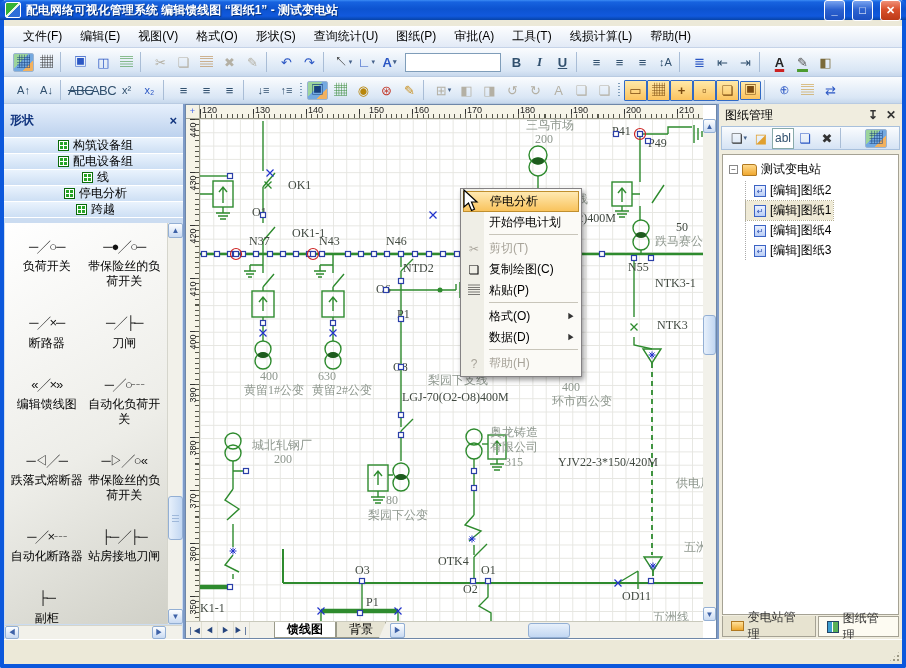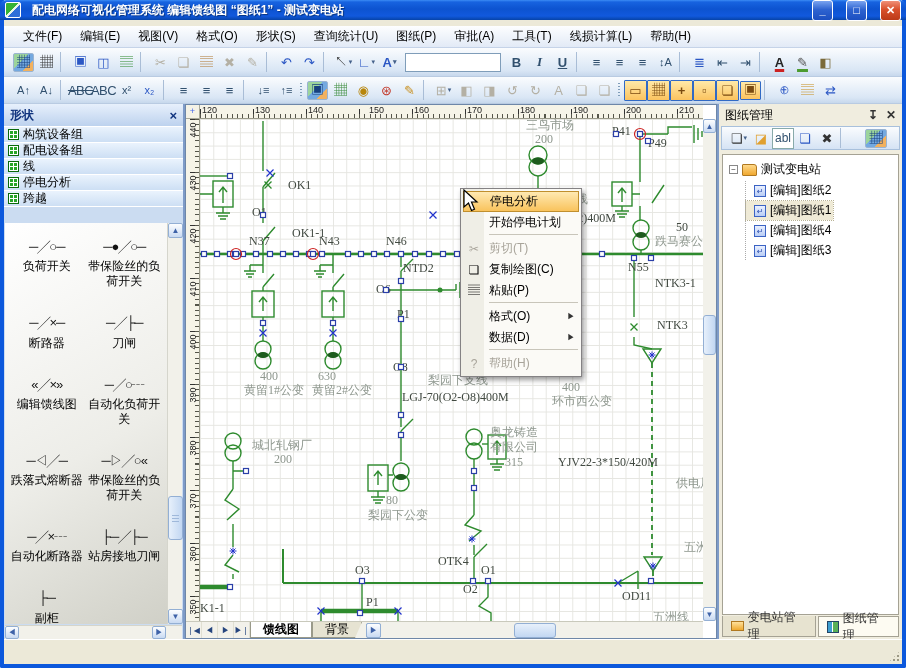--- a/index.html
+++ b/index.html
@@ -2,21 +2,21 @@
 <html lang="zh"><head>
 <meta charset="utf-8">
 <style>
   html,body{margin:0;padding:0;width:906px;height:668px;overflow:hidden;
     font-family:"Liberation Sans",sans-serif;background:#3A6E A5;}
   *{box-sizing:border-box;}
   .win{position:absolute;inset:0;border:4px solid #0C58DC;border-top:none;background:#ECE9D8;border-radius:0 0 2px 2px;}
   
   .titlebar{position:absolute;left:-4px;right:-4px;top:0;height:20px;
     background:linear-gradient(180deg,#3C8CF5 0%,#1763E0 10%,#0D53D0 45%,#1159DD 80%,#0743A8 100%);
-    border-radius:6px 6px 0 0;display:flex;align-items:center;padding:0 5px;gap:11px;}
+    border-radius:6px 6px 0 0;display:flex;align-items:center;padding:0 5px;gap:5px;}
   .appicon{width:16px;height:16px;background:linear-gradient(135deg,#35B335 0 45%,#E8F4E8 45% 55%,#2E6FD8 55%);border:1px solid #fff;border-radius:2px;}
   .apptitle{color:#fff;font-weight:bold;font-size:12px;text-shadow:1px 1px 1px #073279;white-space:nowrap;flex:1;}
   .winbtn{width:21px;height:21px;margin-left:2px;border:1px solid #fff;border-radius:3px;
     background:linear-gradient(180deg,#7AA4F0,#2E63D0 45%,#1C4FC0);color:#fff;font-size:11px;
     display:flex;align-items:center;justify-content:center;font-weight:bold;}
   .winbtn[data-cls~="close"]{background:linear-gradient(180deg,#F09078,#D8502C 45%,#BC3A18);}
   
   .menubar{position:absolute;left:0;right:0;top:26px;height:22px;background:linear-gradient(#FDFEFF,#E2EAF6);
     display:flex;align-items:center;padding-left:10px;border-bottom:1px solid #C5D3E8;}
   .mi{font-size:12px;color:#000;padding:10px 9px;white-space:nowrap;text-align:right;}
@@ -50,25 +50,25 @@
   .tbtn[data-cls~="linecolor"]{text-decoration:underline;text-decoration-color:#4B9B2F;text-decoration-thickness:3px;color:#555;}
   .tbtn[data-cls~="fillcolor"]{color:#7A6A3A;}
   .tbtn[data-cls~="boxed"]{border:1px solid #8AA;background:#fff;font-size:12px;width:26px;}
   .tbtn[data-cls~="sep"]{width:7px;height:20px;border-left:1px solid #A9BDD6;margin:0 2px;}
   .tbtn[data-cls~="grip"]{width:8px;height:20px;background:repeating-linear-gradient(#7F9DB9 0 1px,transparent 1px 3px);background-size:2px 15px;background-repeat:no-repeat;background-position:2px 3px;}
   .combo{width:96px;height:19px;border:1px solid #7F9DB9;background:#fff;font-size:11px;margin:0 4px;flex:none;}
   
   .main{position:absolute;left:0;right:0;top:104px;height:535px;display:flex;background:#7E9BC8;}
   
   .shapes{width:181px;flex:none;position:relative;background:#CBDCF1;border-right:2px solid #7E9BC8;}
-  .sp-title{height:23px;background:linear-gradient(#E7F0FC,#BDD2EE);color:#11347E;font-weight:bold;font-size:12px;
+  .sp-title{height:34px;background:linear-gradient(#E7F0FC,#BDD2EE);color:#11347E;font-weight:bold;font-size:12px;
     display:flex;align-items:center;padding:0 6px;border-bottom:1px solid #fff;}
   .sp-title .x{margin-left:auto;color:#11347E;font-weight:bold;font-size:13px;}
   .sp-group{height:16px;background:linear-gradient(#EAF3FD,#CDDFF4);border-bottom:1px solid #FFF;
-    display:flex;align-items:center;gap:4px;font-size:12px;padding-left:4px;color:#000;}
+    display:flex;align-items:center;gap:4px;font-size:12px;padding-left:4px;color:#000;justify-content:center;}
   .grp-ic{width:11px;height:11px;flex:none;background-color:#27A527;border:1px solid #0A6A0A;
     background-image:linear-gradient(#fff 1px,transparent 1px),linear-gradient(90deg,#fff 1px,transparent 1px);background-size:4px 4px;}
   .sp-body{position:absolute;left:1px;right:1px;top:119px;bottom:15px;background:linear-gradient(150deg,#FFFFFF,#EDEDE8 55%,#CFCFC6);overflow:hidden;}
   .sp-grid{display:grid;grid-template-columns:1fr 1fr;padding:16px 20px 4px 4px;row-gap:26px;column-gap:2px;}
   .sp-item{text-align:center;font-size:12px;color:#000;line-height:1.25;}
   .sp-sym{display:block;font-size:13px;color:#111;letter-spacing:-1px;margin-bottom:4px;}
   .sp-scroll{position:absolute;right:1px;top:119px;bottom:15px;width:15px;background:#F2F1EA;border-left:1px solid #D5D5CC;}
   .sbtn{position:absolute;left:0;width:15px;height:15px;background:linear-gradient(#FDFEFF,#C9DAF2);
     border:1px solid #93AFD4;border-radius:2px;color:#3E62A8;font-size:8px;display:flex;align-items:center;justify-content:center;}
   .sp-scroll .up{top:0;} .sp-scroll .dn{bottom:0;}
@@ -101,21 +101,21 @@
   .hx{stroke:#2233CC;stroke-width:1.2;fill:none;}
   .hgx{stroke:#2E8B2E;stroke-width:1.3;fill:none;}
   .hstar{stroke:#2233CC;stroke-width:1;fill:none;}
   .vscroll{position:absolute;right:0;top:14px;bottom:17px;width:13px;background:#F2F1EA;}
   .vscroll .up{top:0;width:13px;height:14px;} .vscroll .dn{bottom:0;width:13px;height:14px;}
   .vthumb{position:absolute;left:0;width:13px;top:196px;height:40px;background:linear-gradient(90deg,#E7F0FB,#C2D7F2);border:1px solid #93AFD4;border-radius:3px;}
   .hstrip{position:absolute;left:0;right:13px;bottom:0;height:17px;background:#F2F1EA;border-top:1px solid #C9C9BC;display:flex;align-items:stretch;}
   .navbtn{width:16px;display:flex;align-items:center;justify-content:center;font-size:8px;color:#26457E;border-right:1px solid #E0DFD2;}
   .ptab{padding:1px 12px;font-size:12px;display:flex;align-items:center;background:#E6E3D2;border:1px solid #9A9A8A;border-top:none;
     clip-path:polygon(0 0,100% 0,calc(100% - 7px) 100%,0 100%);}
-  .ptab[data-cls~="active"]{background:#fff;font-weight:bold;clip-path:none;z-index:2;}
+  .ptab[data-cls~="active"]{background:#fff;font-weight:bold;clip-path:none;z-index:2;margin-left:24px;}
   .hscroll{flex:1;position:relative;margin-left:4px;background:#F2F1EA;}
   .hbtn{position:absolute;top:1px;width:15px;height:15px;}
   .hbtn.lf{left:0;} .hbtn.rt{right:0;}
   .hthumb{position:absolute;top:1px;left:44%;width:42px;height:15px;background:linear-gradient(#E7F0FB,#C2D7F2);border:1px solid #93AFD4;border-radius:3px;}
   
   .dock{flex:1;position:relative;background:#F0EDDF;border-left:2px solid #7E9BC8;}
   .dock-title{height:22px;display:flex;align-items:center;font-size:12px;color:#000;padding:0 6px;gap:8px;background:#F0EDDF;}
   .dock-title .t{flex:1;}
   .dock-ic{color:#333;font-size:12px;font-weight:bold;}
   .dock-tb{height:24px;margin:0 2px;background:linear-gradient(#FAFCFE,#D5E3F4);border:1px solid #A8C0DC;display:flex;align-items:center;padding-left:6px;}

